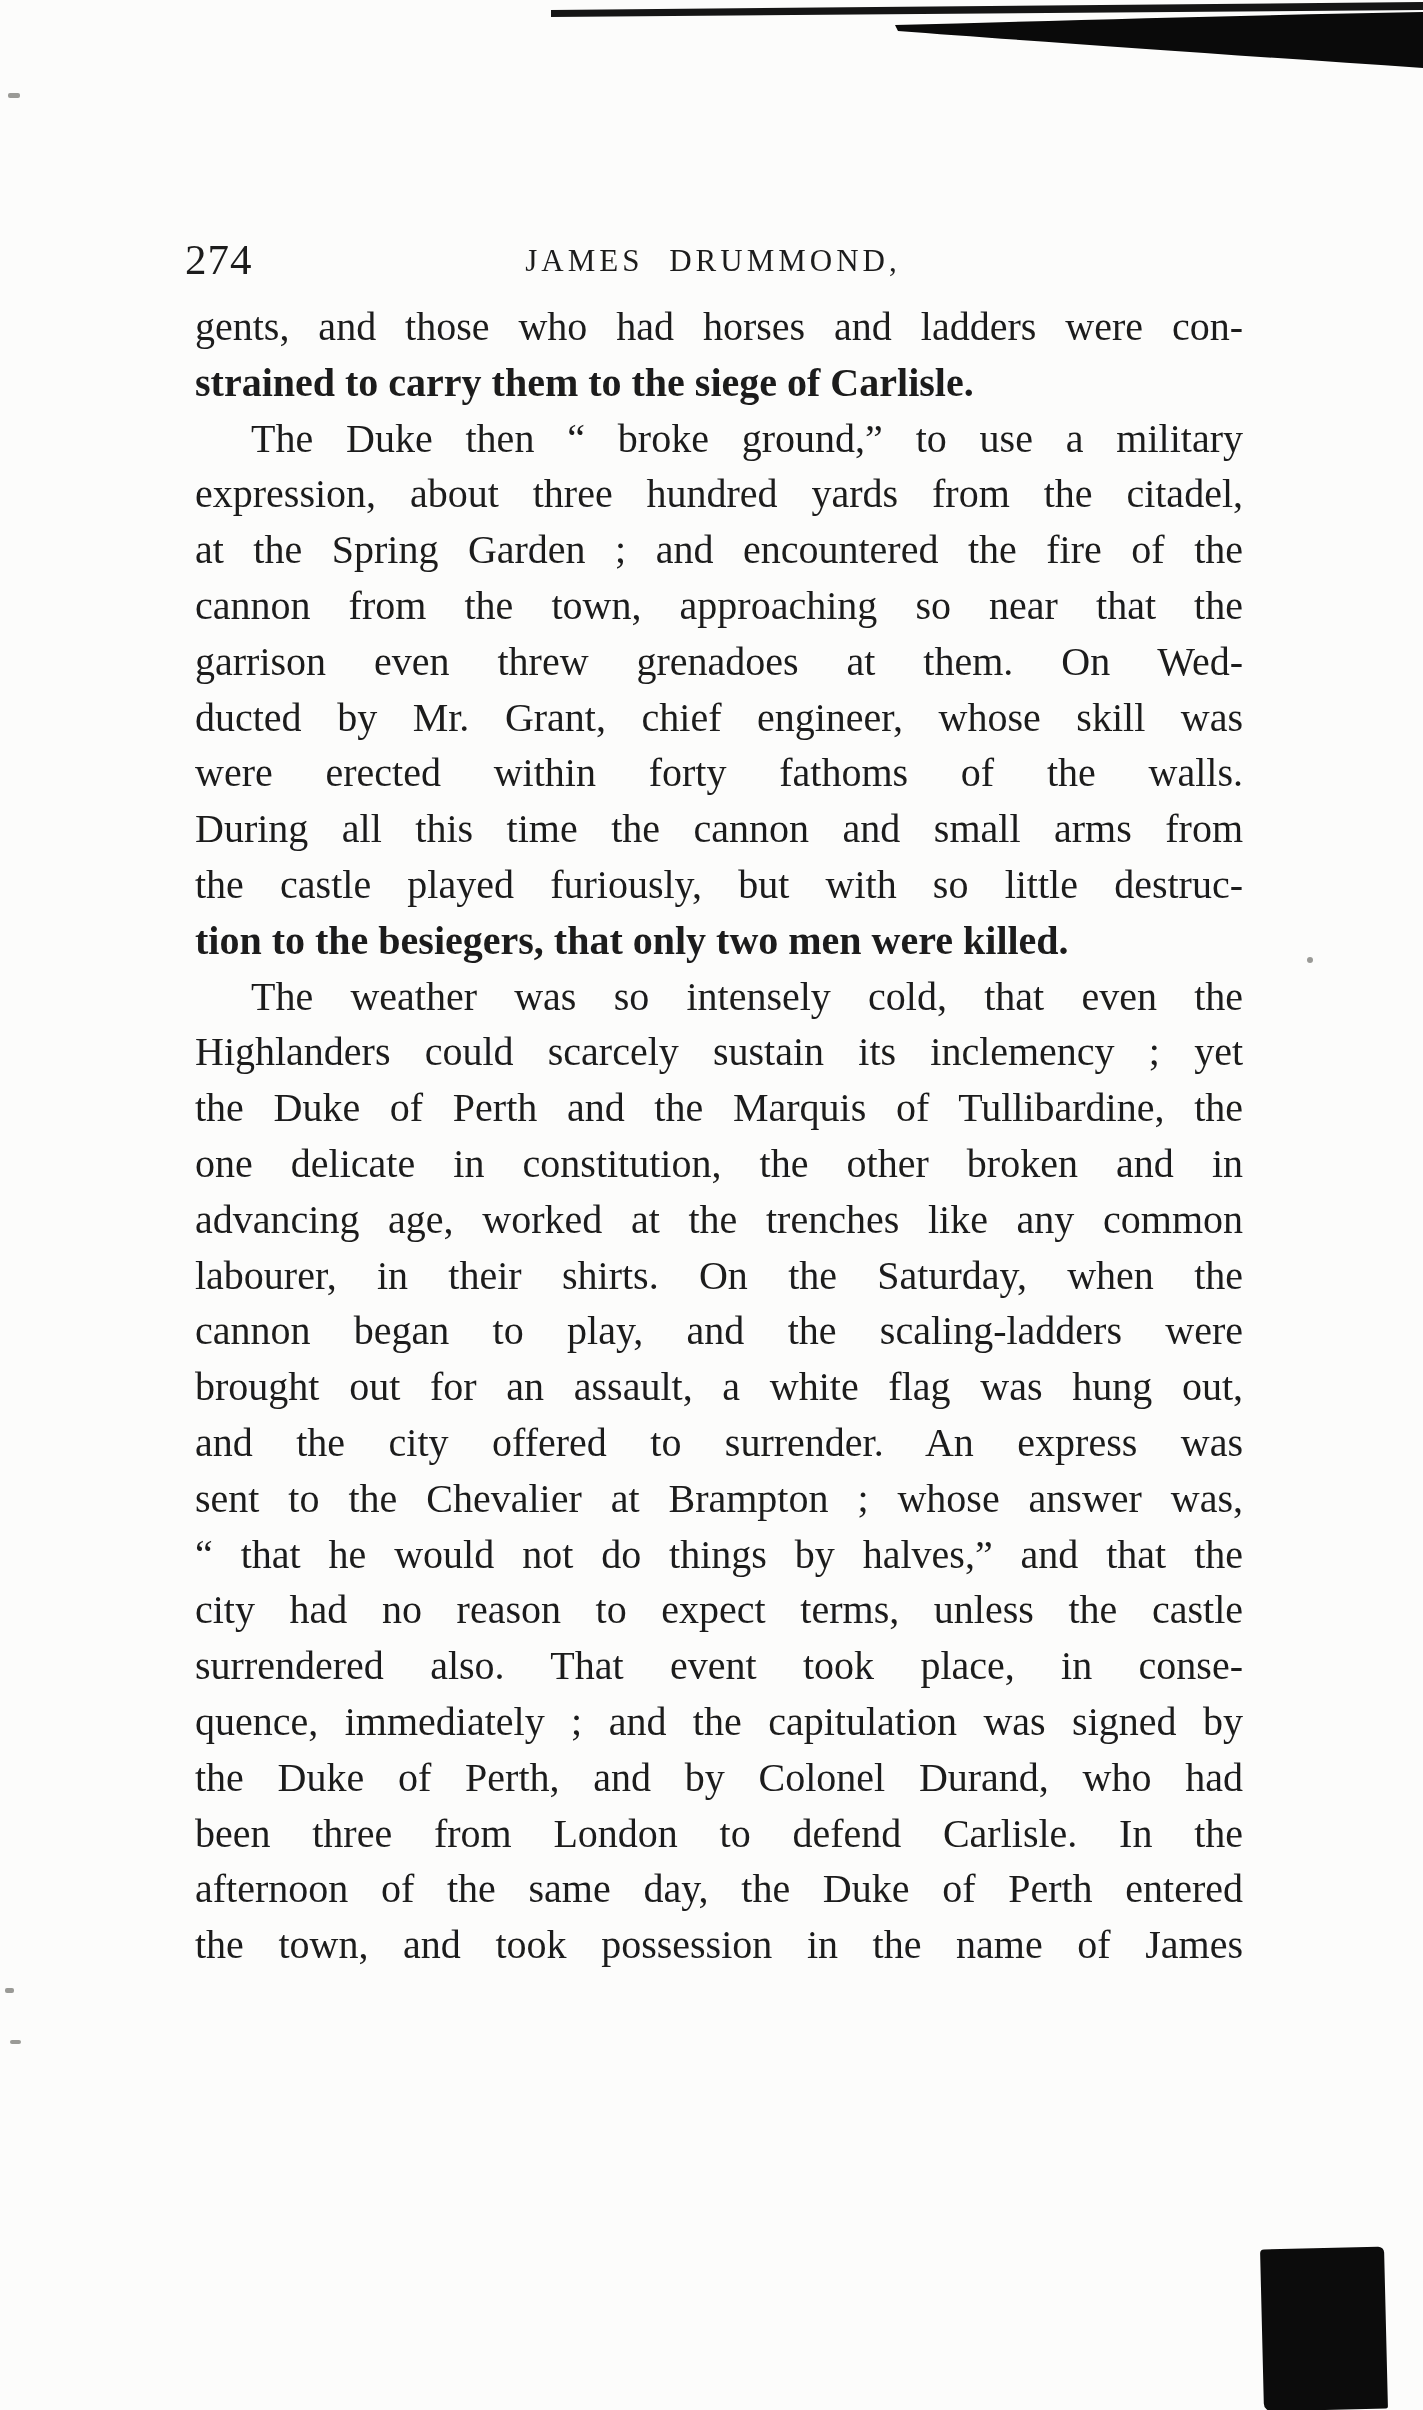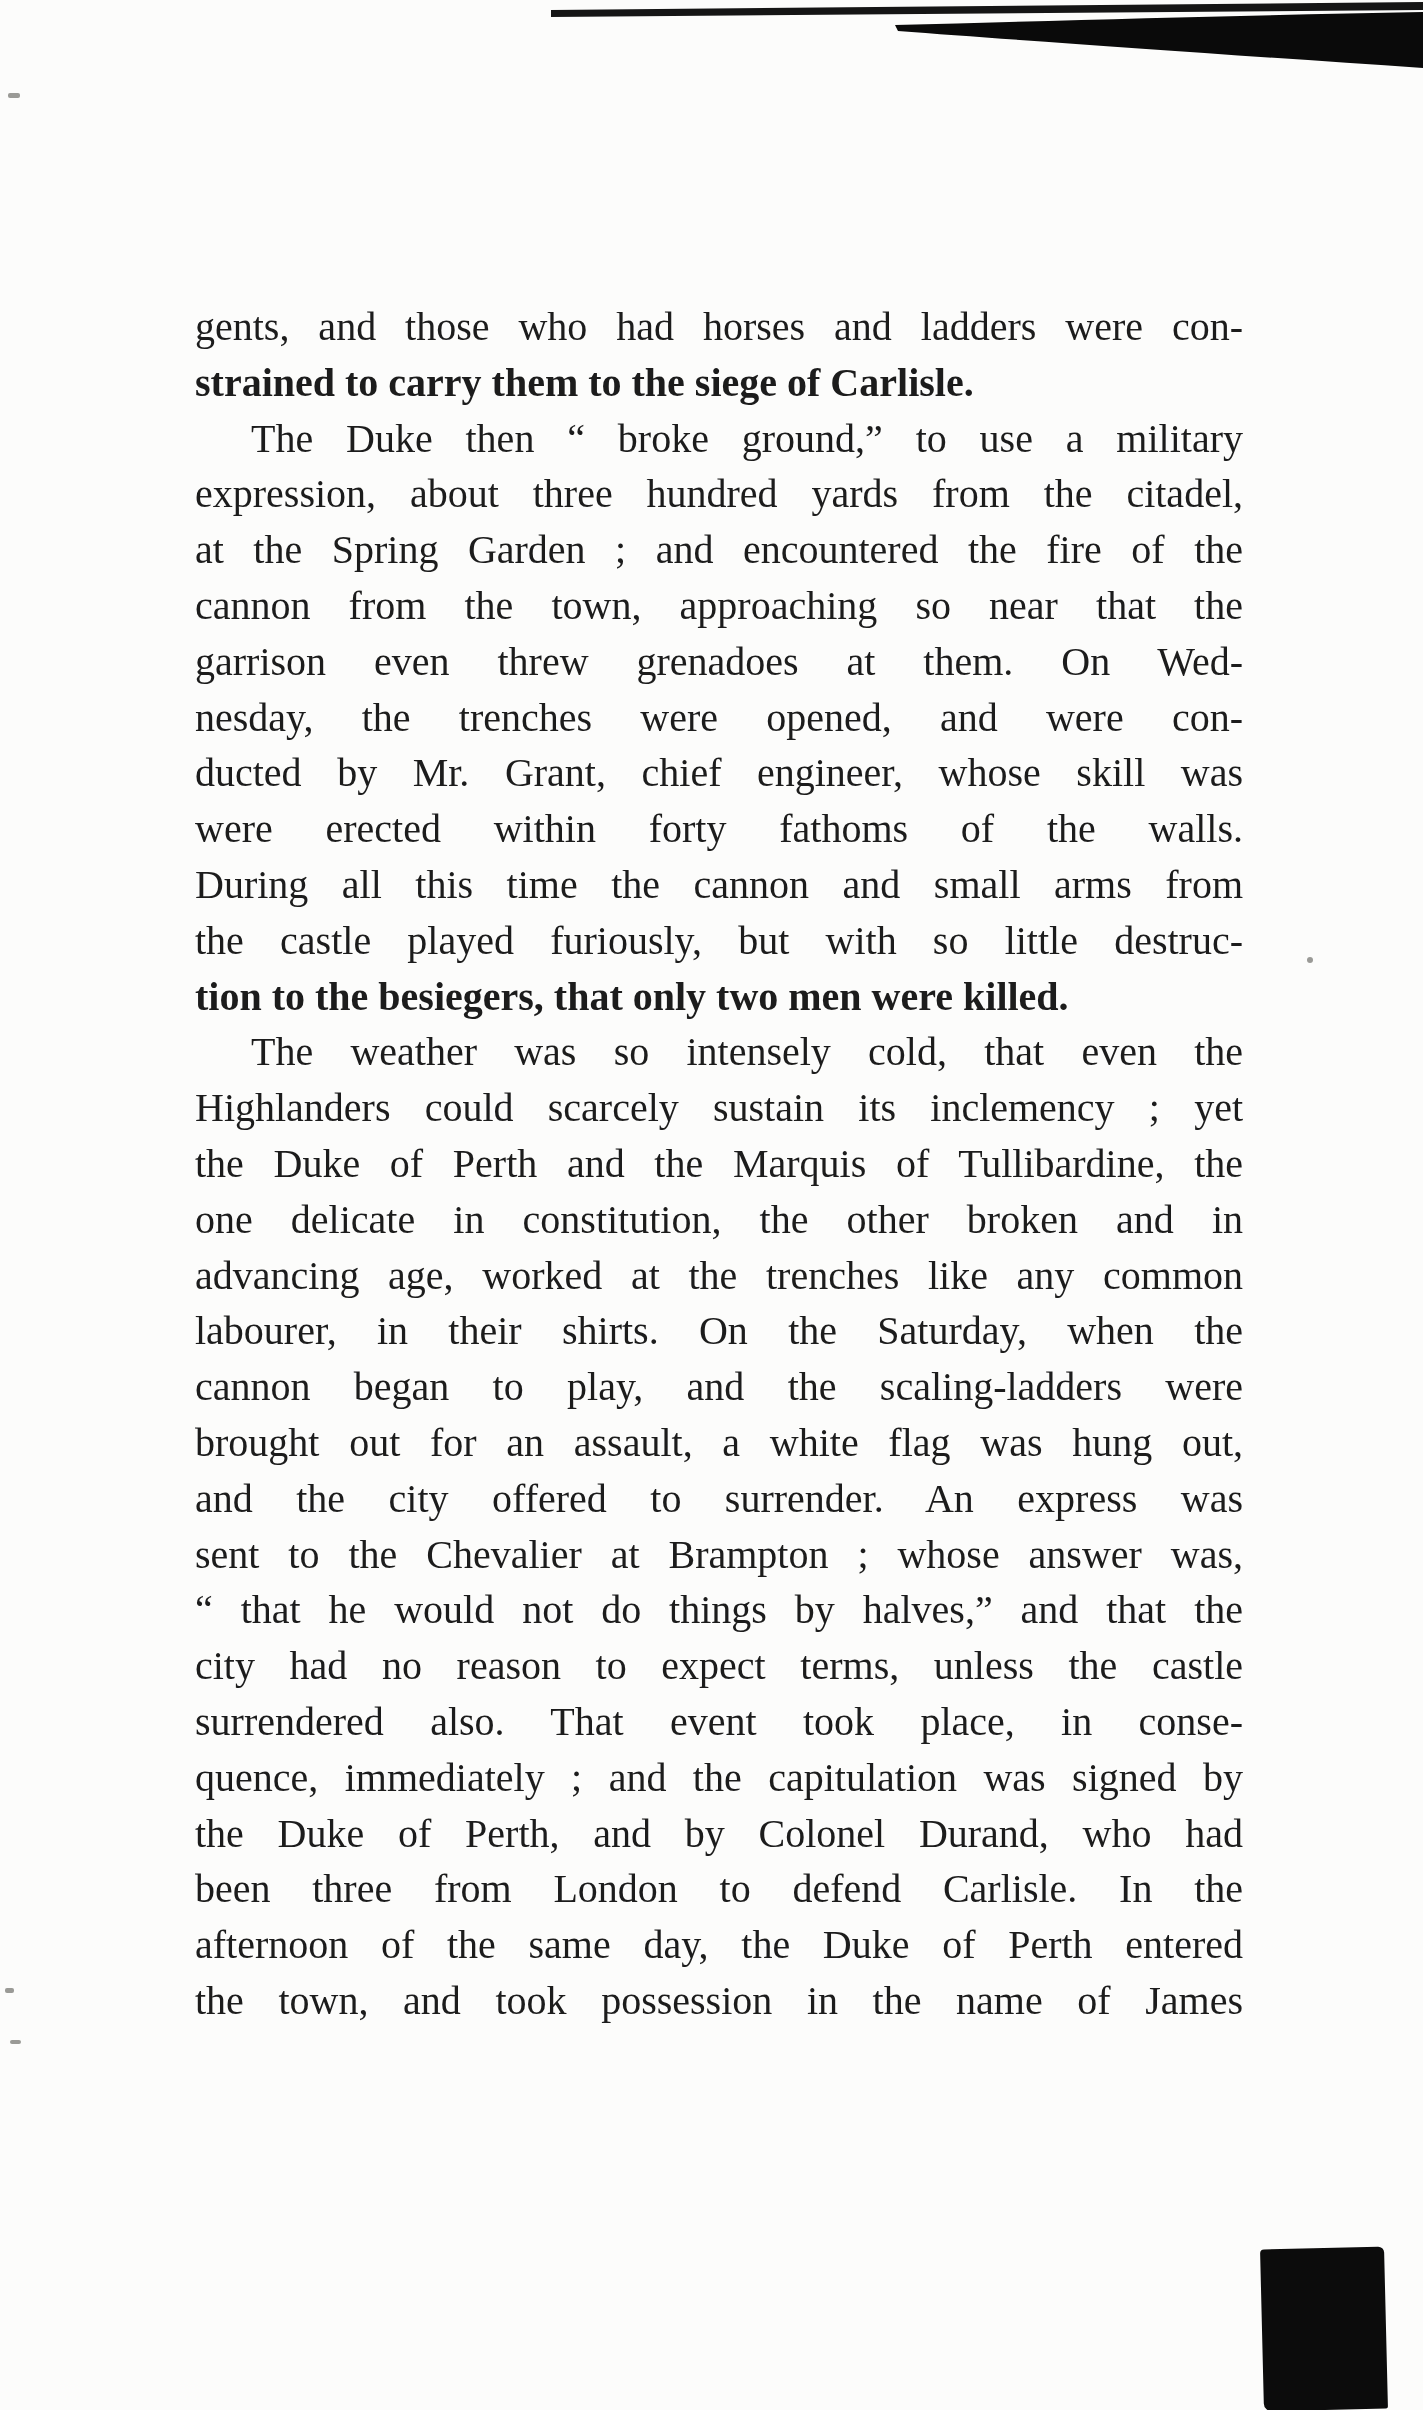--- a/index.html
+++ b/index.html
@@ -89,30 +89,33 @@
 </head>
 <body>
 
 <div class="page">
 
   <svg class="corner-artifact" width="1423" height="92" viewBox="0 0 1423 92" aria-hidden="true">
     <path d="M551,10 L1423,2 L1423,10 L551,17 Z" fill="#151515"></path>
     <path d="M895,25 C1080,20 1260,15 1423,12 L1423,68 C1230,55 1030,41 898,31 Z" fill="#0a0a0a"></path>
   </svg>
 
+  <div class="header-row">
+    <span class="page-number">274</span>
+    <span class="running-head">JAMES DRUMMOND,</span>
+  </div>
 
   <div class="text-body">
       <div class="line">gents, and those who had horses and ladders were con-</div>
       <div class="line left">strained to carry them to the siege of Carlisle.</div>
       <div class="line indent">The Duke then “ broke ground,” to use a military</div>
       <div class="line">expression, about three hundred yards from the citadel,</div>
       <div class="line">at the Spring Garden ; and encountered the fire of the</div>
       <div class="line">cannon from the town, approaching so near that the</div>
       <div class="line">garrison even threw grenadoes at them. On Wed-</div>
-      <div class="line">nesday, the trenches were opened, and were con-</div>
       <div class="line">ducted by Mr. Grant, chief engineer, whose skill was</div>
       <div class="line">were erected within forty fathoms of the walls.</div>
       <div class="line">During all this time the cannon and small arms from</div>
       <div class="line">the castle played furiously, but with so little destruc-</div>
       <div class="line left">tion to the besiegers, that only two men were killed.</div>
       <div class="line indent">The weather was so intensely cold, that even the</div>
       <div class="line">Highlanders could scarcely sustain its inclemency ; yet</div>
       <div class="line">the Duke of Perth and the Marquis of Tullibardine, the</div>
       <div class="line">one delicate in constitution, the other broken and in</div>
       <div class="line">advancing age, worked at the trenches like any common</div>

